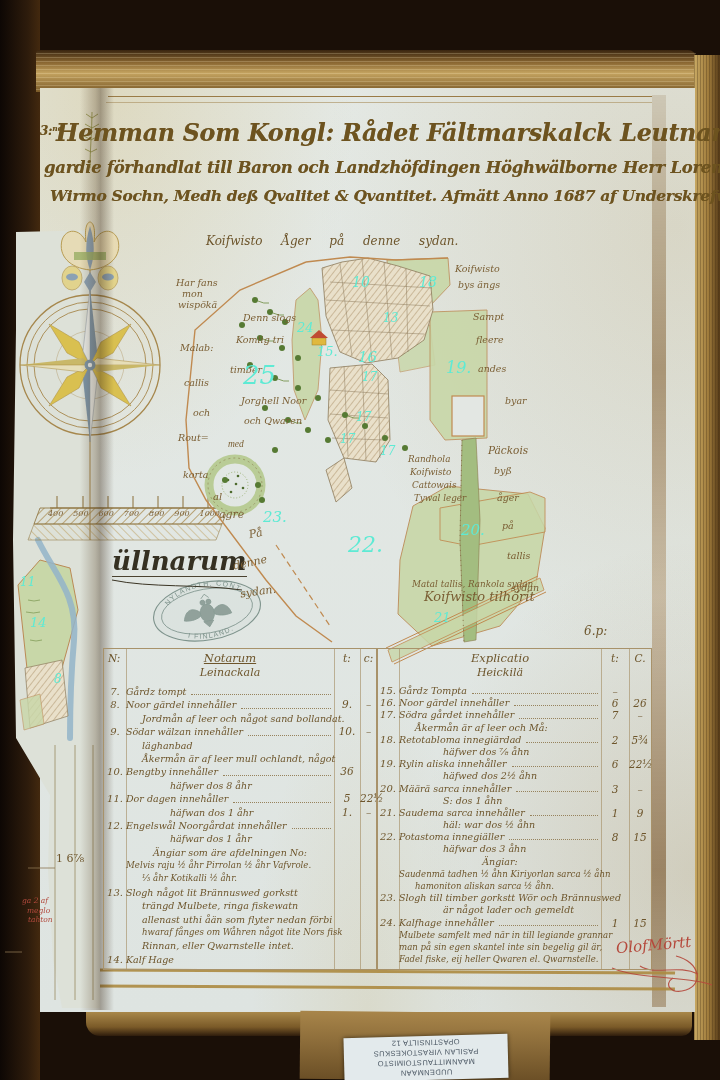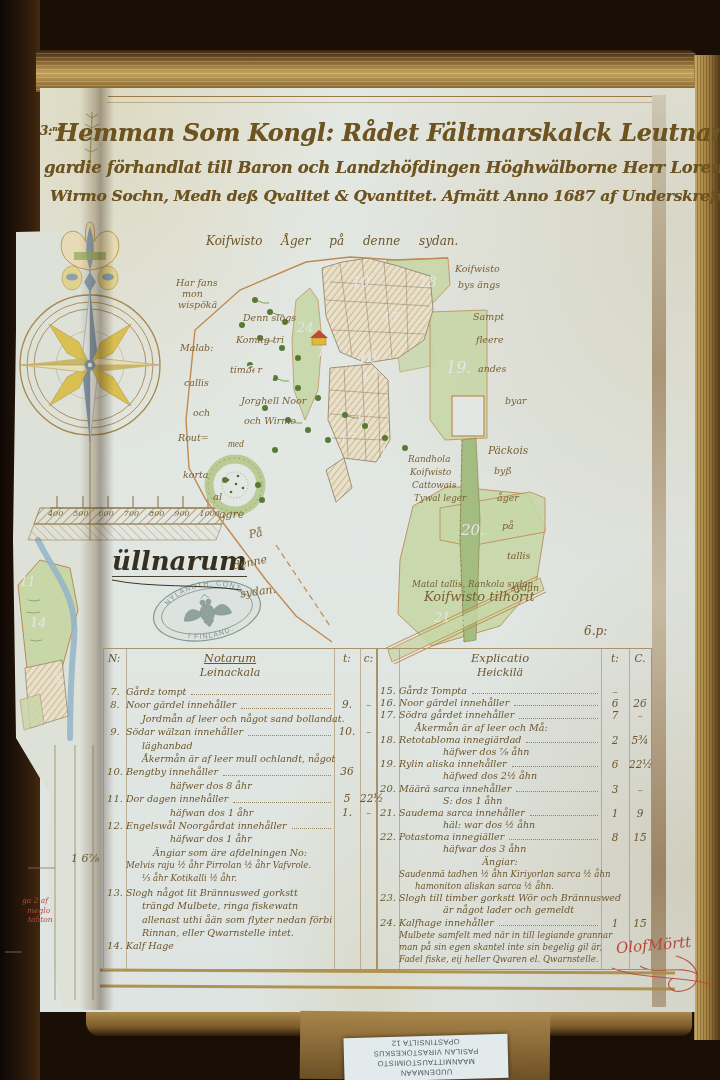--- a/index.html
+++ b/index.html
@@ -35,21 +35,21 @@
   .rule-top2{position:absolute;left:106px;top:102px;width:546px;height:1px;background:#b09a6e;opacity:.7;z-index:2;}
   .frame-bottom{position:absolute;left:95px;top:970px;width:580px;height:13px;z-index:2;transform:rotate(.3deg);
     border-top:3.5px solid #ad8b42;border-bottom:3.5px solid #ad8b42;opacity:.9;}
   .artsvg{position:absolute;left:0;top:0;width:720px;height:1080px;z-index:2;}
   
   .ink{color:#6d552b;}
   .t-abs{position:absolute;white-space:nowrap;z-index:4;}
   .title-line{font-style:italic;font-weight:bold;color:#6d531f;letter-spacing:-.3px;
     text-shadow:0 0 .5px rgba(100,75,25,.6);}
   .note{position:absolute;font:italic 9.5px "DejaVu Serif",serif;color:#7a5e33;white-space:nowrap;z-index:4;}
-  .pnum{position:absolute;font:italic 13px "DejaVu Serif",serif;color:#e5e5e5;white-space:nowrap;z-index:4;}
+  .pnum{position:absolute;font:italic 13px "DejaVu Serif",serif;color:#5eead4;white-space:nowrap;z-index:4;}
   .rednote-line{position:absolute;font:italic 7.5px "DejaVu Serif",serif;color:#b2493c;white-space:nowrap;z-index:4;}
   .caption{font:italic 12px "DejaVu Serif",serif;word-spacing:15px;color:#6d552b;}
   .placename{font:italic bold 26px "DejaVu Serif",serif;color:#353022;border-bottom:1px solid #4a4230;}
   .pagemark{font:italic 12px "DejaVu Serif",serif;color:#6d552b;}
   .scale-labels{position:absolute;left:48px;top:481px;width:172px;display:flex;
     justify-content:space-between;z-index:4;margin-top:28px;}
   .scale-labels span{font:italic 8px "DejaVu Serif",serif;color:#7a5e33;}
   
   .htable{position:absolute;border:1px solid #a8926a;z-index:4;font-style:italic;color:#6d552b;}
   #tableL{left:103px;top:648px;width:273px;height:320px;}
@@ -286,21 +286,21 @@
   <span class="note" style="left: 176px; top: 277px;">Har fans</span>
       <span class="note" style="left: 182px; top: 288px;">mon</span>
       <span class="note" style="left: 178px; top: 299px;">wispökä</span>
       <span class="note" style="left: 243px; top: 312px;">Denn slogs</span>
       <span class="note" style="left: 236px; top: 334px;">Komlig tri</span>
       <span class="note" style="left: 230px; top: 364px;">timber</span>
       <span class="note" style="left: 180px; top: 342px;">Malab:</span>
       <span class="note" style="left: 184px; top: 377px;">callis</span>
       <span class="note" style="left: 193px; top: 407px;">och</span>
       <span class="note" style="left: 241px; top: 395px;">Jorghell Noor</span>
-      <span class="note" style="left: 244px; top: 415px;">och Wirmo</span>
+      <span class="note" style="left: 244px; top: 415px;">och Qwaren</span>
       <span class="note" style="left: 178px; top: 432px;">Rout=</span>
       <span class="note" style="left: 228px; top: 439px; font-family: Liberation Serif, serif;">med</span>
       <span class="note" style="left: 183px; top: 469px;">korta</span>
       <span class="note" style="left: 213px; top: 491px; font-size: 10px;">al</span>
       <span class="note" style="left: 219px; top: 508px; font-size: 11px;">agre</span>
       <span class="note" style="left: 249px; top: 527px; font-size: 11px; transform: rotate(-12deg);">På</span>
       <span class="note" style="left: 233px; top: 556px; font-size: 11px; transform: rotate(-12deg);">denne</span>
       <span class="note" style="left: 240px; top: 585px; font-size: 11px; transform: rotate(-8deg);">sydan.</span>
       <span class="note" style="left: 455px; top: 263px;">Koifwisto</span>
       <span class="note" style="left: 458px; top: 279px;">bys ängs</span>
@@ -342,21 +342,21 @@
       <span class="pnum" style="left: 263px; top: 508px; font-size: 15px;">23.</span>
     </div>
 
   <div>
 
   <span class="pnum" style="left: 20px; top: 575px; font-size: 12px;">11</span>
       <span class="pnum" style="left: 30px; top: 615px; font-size: 13px;">14</span>
       <span class="pnum" style="left: 54px; top: 672px; font-size: 12px;">8</span>
     </div>
 
-  <span class="t-abs ink" style="left:56px;top:852px;font-size:11px;font-style:italic;padding-left:15px;">1 6⅞</span>
+  <span class="t-abs ink" style="left:56px;top:852px;font-size:11px;">1 6⅞</span>
 
   <div>
 
   <span class="rednote-line" style="left: 22px; top: 896px;">ga 2 af</span>
       <span class="rednote-line" style="left: 27px; top: 906px;">meglo</span>
       <span class="rednote-line" style="left: 28px; top: 915px;">tahton</span>
     </div>
 
   <div class="scale-labels">
 
@@ -499,20 +499,26 @@
           <span class="c-c"></span>
         </div>
 
         <div class="trow ind">
           <span class="c-no"></span>
           <span class="c-tx">allenast uthi åän som flyter nedan förbi</span>
           <span class="c-t"></span>
           <span class="c-c"></span>
         </div>
 
+        <div class="trow ind sm">
+          <span class="c-no"></span>
+          <span class="c-tx">hwaraf fånges om Wåhren något lite Nors fisk</span>
+          <span class="c-t"></span>
+          <span class="c-c"></span>
+        </div>
 
         <div class="trow ind">
           <span class="c-no"></span>
           <span class="c-tx">Rinnan, eller Qwarnstelle intet.</span>
           <span class="c-t"></span>
           <span class="c-c"></span>
         </div>
 
         <div class="trow">
           <span class="c-no">14.</span>

